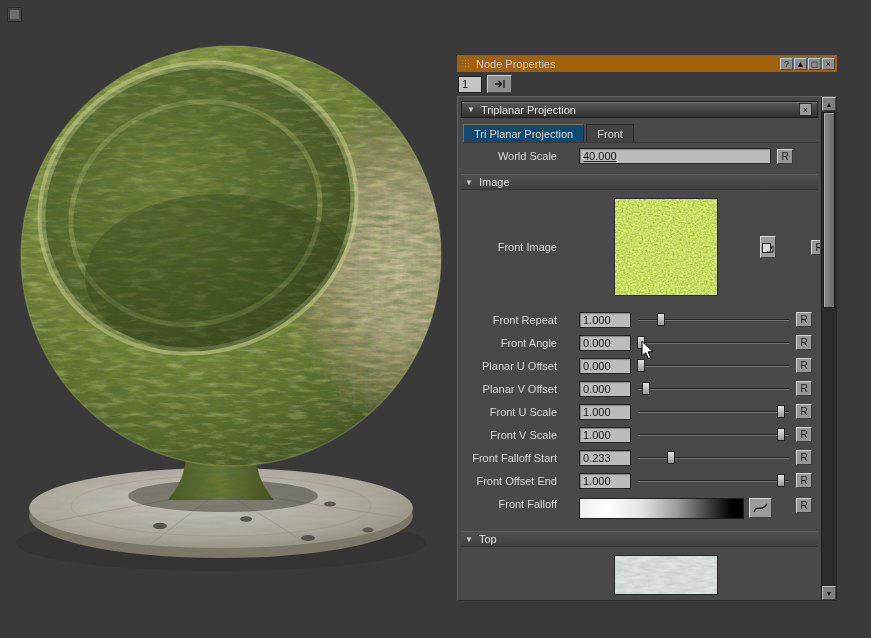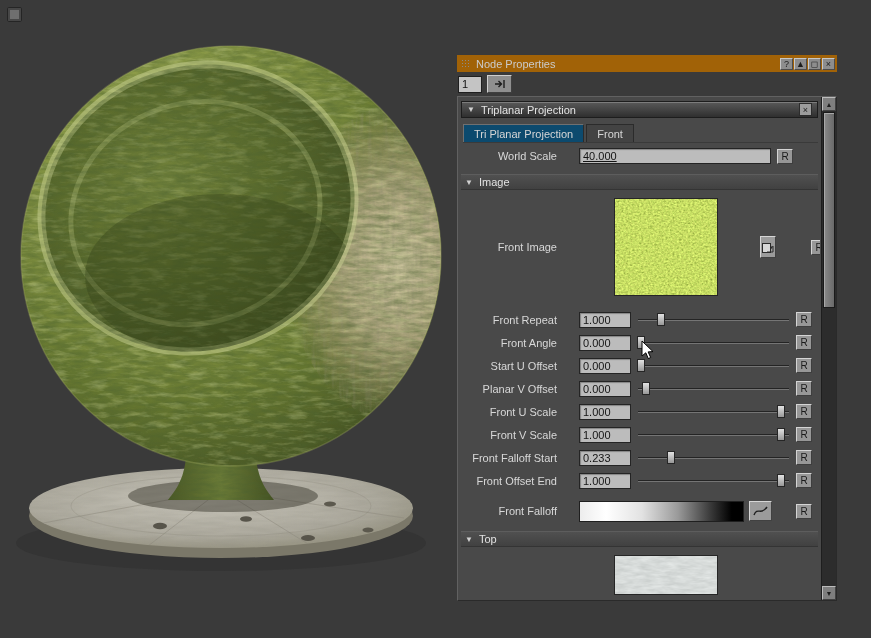--- a/index.html
+++ b/index.html
@@ -73,21 +73,21 @@
     display:flex; align-items:center; justify-content:center; }
 
   .paramrows { margin-top:12px; }
   .param-row { display:flex; align-items:center; height:23px; }
   .slider { flex:1; position:relative; height:15px; margin:0 7px 0 7px; }
   .slider .track { position:absolute; left:0; right:0; top:7px; height:2px;
     background:#242424; border-bottom:1px solid #757575; }
   .slider .handle { position:absolute; top:1px; width:8px; height:13px;
     background:linear-gradient(180deg,#e2e2e2,#989898); border:1px solid #262626; }
 
-  .rowfall { display:flex; align-items:center; height:26px; margin-top:6px; }
+  .rowfall { display:flex; height:26px; margin-top:6px; }
   .gradient { width:165px; height:21px; flex:none; border:1px solid #1f1f1f;
     background:linear-gradient(90deg,#ededed 0%, #ffffff 16%, #e2e2e2 38%, #9a9a9a 60%, #3a3a3a 80%, #000000 93%); }
   .editbtn { width:23px; height:20px; margin-left:5px; background:#9b9b9b; padding:0;
     border:1px solid; border-color:#d6d6d6 #414141 #414141 #d6d6d6;
     display:flex; align-items:center; justify-content:center; }
 
   .scrollbar { position:absolute; top:0; right:0; bottom:0; width:15px;
     background:#2c2c2c; border-left:1px solid #1e1e1e; }
   .sbtn { position:absolute; left:0; width:14px; height:14px; font-size:7px; color:#1e1e1e;
     background:#7f7f7f; border:1px solid; border-color:#bcbcbc #424242 #424242 #bcbcbc;
@@ -305,21 +305,21 @@
           <div class="param-row">
             <span class="plabel">Front Angle</span>
             <input class="pfield small" value="0.000" style="">
             <div class="slider">
               <div class="track"></div>
               <div class="handle" style="left: calc(2% - 4px);"></div>
             </div>
             <button class="rbtn endcap">R</button>
           </div>
           <div class="param-row">
-            <span class="plabel">Start U Offset</span>
+            <span class="plabel">Planar U Offset</span>
             <input class="pfield small" value="0.000" style="">
             <div class="slider">
               <div class="track"></div>
               <div class="handle" style="left: calc(2% - 4px);"></div>
             </div>
             <button class="rbtn endcap">R</button>
           </div>
           <div class="param-row">
             <span class="plabel">Planar V Offset</span>
             <input class="pfield small" value="0.000" style="">

